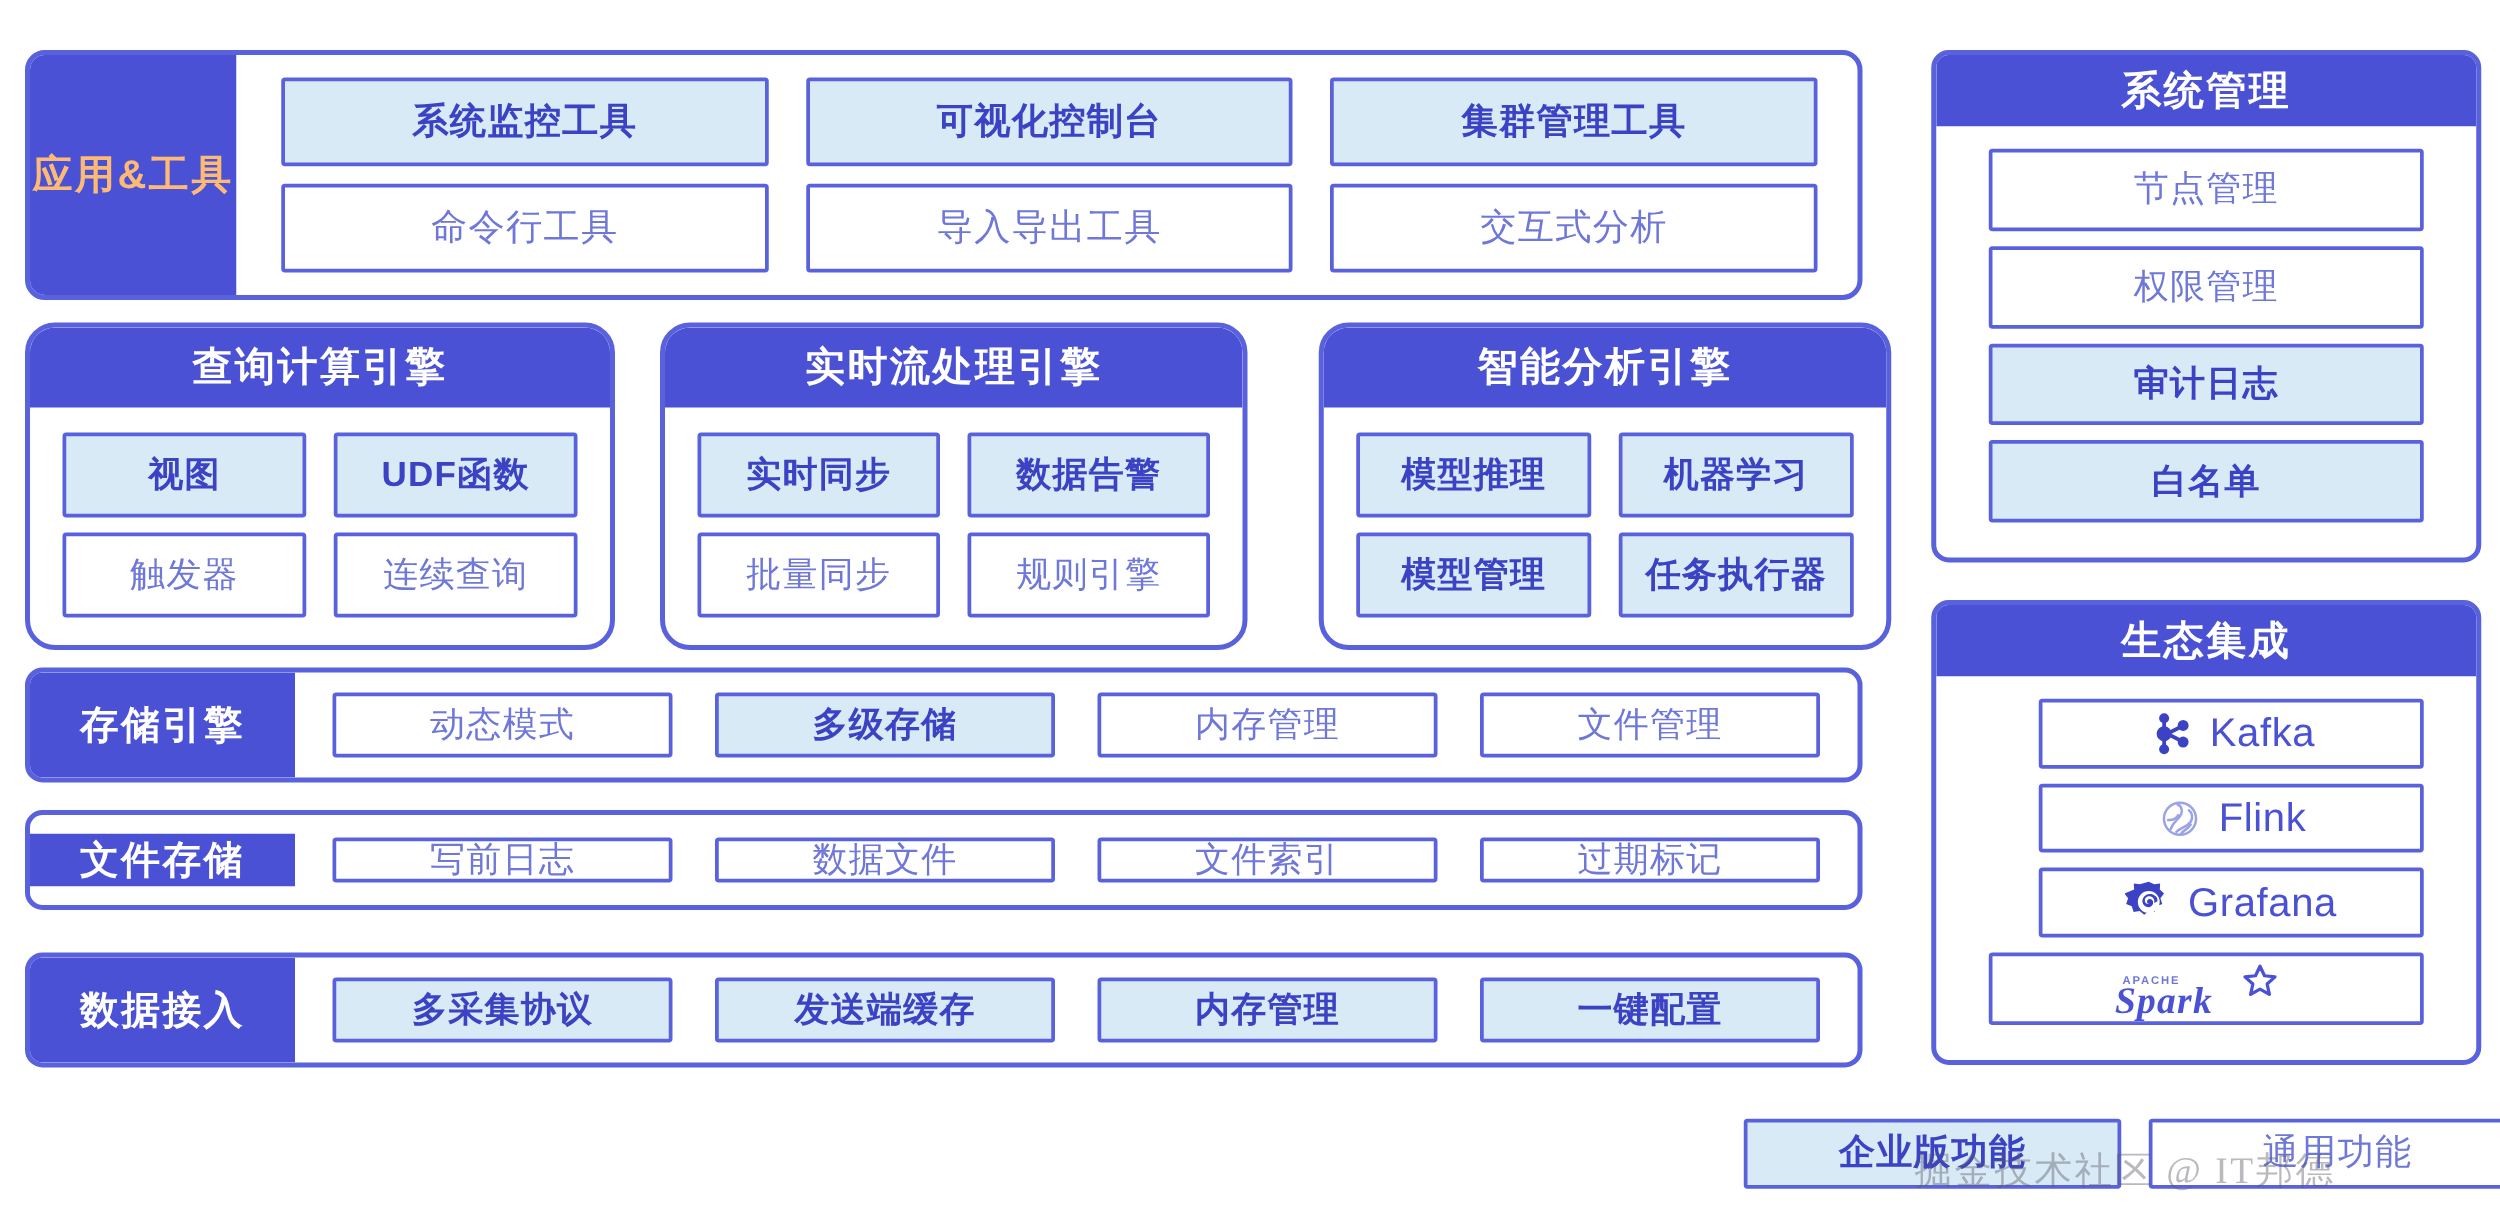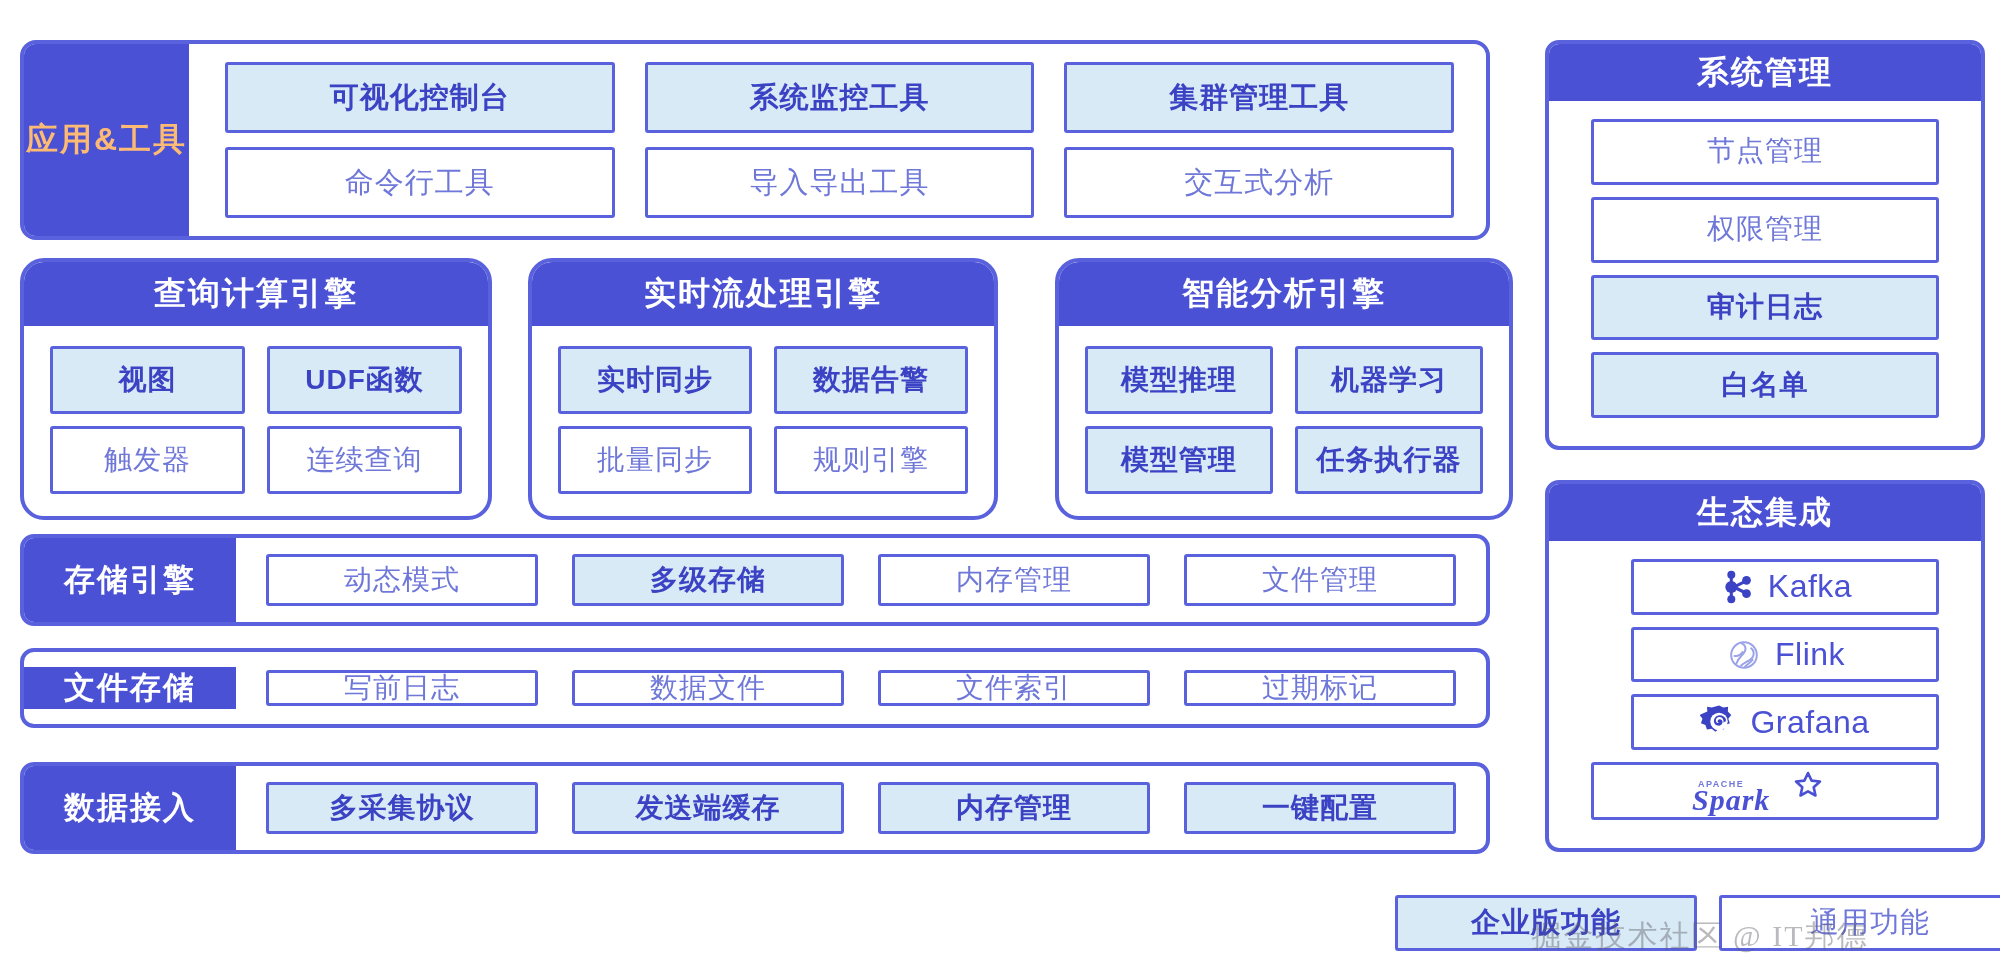--- a/index.html
+++ b/index.html
@@ -262,22 +262,22 @@
 
 <div id="stage">
 
   <div class="card-outer" id="app-tools">
     <div id="app-tools-label">
       <span>应用</span>
       <span>&amp;</span>
       <span>工具</span>
     </div>
     <div id="app-tools-grid">
+      <div class="chip hi">系统监控工具</div>
       <div class="chip hi">可视化控制台</div>
-      <div class="chip hi">系统监控工具</div>
       <div class="chip hi">集群管理工具</div>
       <div class="chip">命令行工具</div>
       <div class="chip">导入导出工具</div>
       <div class="chip">交互式分析</div>
     </div>
   </div>
 
   <div class="engine" id="eng-query">
     <div class="engine-head">查询计算引擎</div>
     <div class="engine-body">

